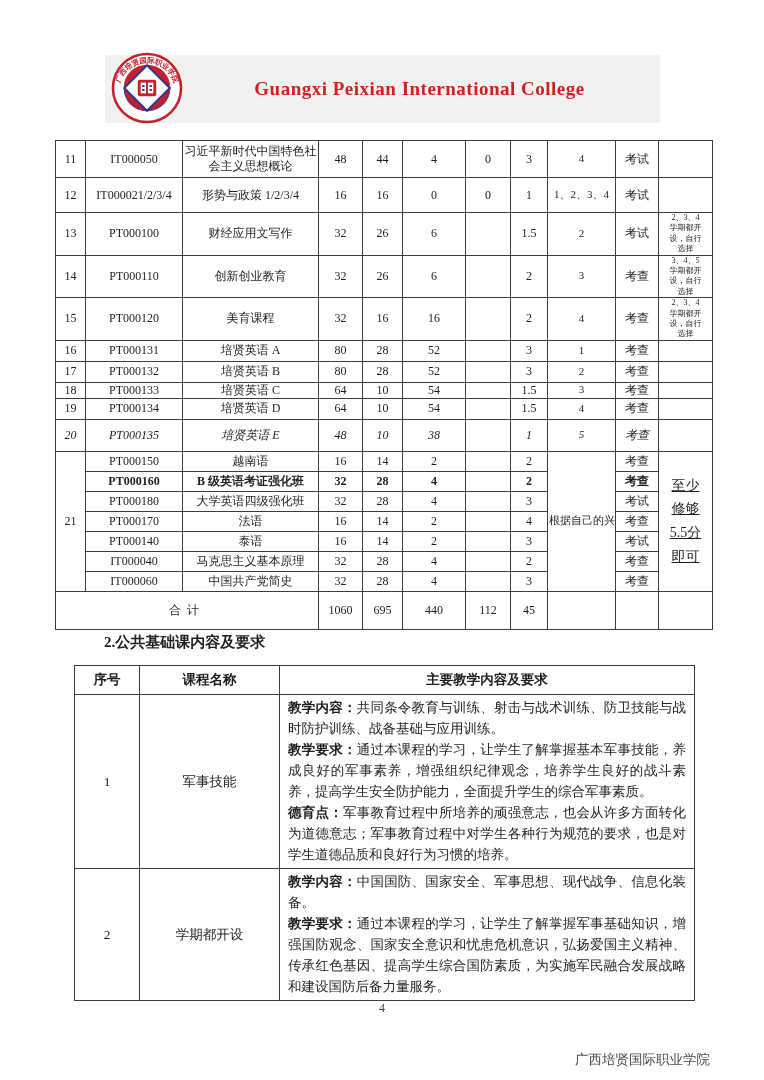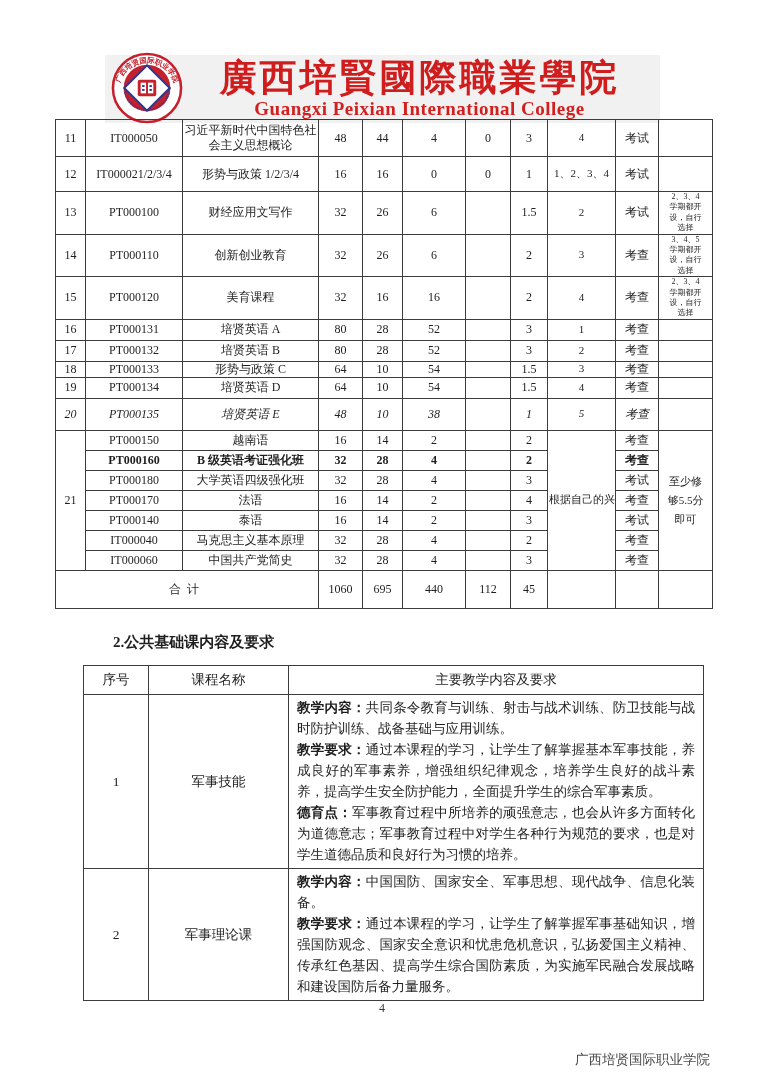--- a/index.html
+++ b/index.html
@@ -11,38 +11,38 @@
   .header-band { position:absolute; left:105px; top:55px; width:555px; height:68px;
                  background:#f2f1f1; display:flex; align-items:center; }
   .logo-wrap { flex:0 0 auto; margin-left:6px; margin-top:2px; }
   .header-text { flex:1; text-align:center; padding-right:4px; }
   .college-cn { font-size:37px; font-weight:bold; color:#cf1d1d; letter-spacing:3px;
                 line-height:40px; white-space:nowrap; }
   .college-en { font-size:19px; font-weight:bold; color:#d21f1f; line-height:22px;
                 letter-spacing:0.5px; white-space:nowrap; }
 
   
-  .t1wrap { position:absolute; left:55px; top:119px; width:657px; }
+  .t1wrap { position:absolute; left:55px; top:140px; width:657px; }
   table.t1 { border-collapse:collapse; table-layout:fixed; width:657px; }
   table.t1 td { border:1px solid #3c3c3c; text-align:center; vertical-align:middle;
                 font-size:12px; line-height:1.25; padding:0 1px; overflow:hidden; }
   table.t1 .c1 { font-size:12px; white-space:nowrap; }
   table.t1 .c8 { font-size:11px; white-space:nowrap; }
   table.t1 .c10 { font-size:8px; line-height:1.3; padding:0 8px; }
   table.t1 .merged-note { font-size:11px; line-height:1.6; }
-  table.t1 .merged-remark { font-size:11px; line-height:1.7; }
+  table.t1 .merged-remark { font-size:14px; line-height:1.7;text-decoration:underline; }
   table.t1 .total-label { letter-spacing:6px; }
 
   
-  .section2 { position:absolute; left:83px; top:633px; width:622px; }
+  .section2 { position:absolute; left:74px; top:633px; width:622px; }
   .sec2-title { font-size:15px; font-weight:bold; margin-left:30px; margin-bottom:13px; }
   table.t2 { border-collapse:collapse; table-layout:fixed; width:620px; }
   table.t2 td, table.t2 th { border:1px solid #3c3c3c; vertical-align:middle;
                              font-size:13.5px; }
-  table.t2 th { height:29px; text-align:center; font-weight:normal; }
+  table.t2 th { height:29px; text-align:center; font-weight:bold; }
   table.t2 .t2seq, table.t2 .t2name { text-align:center; }
   table.t2 .t2content { text-align:left; padding:2px 8px 3px 8px; line-height:21px; }
   table.t2 .t2content p { margin:0; text-align:justify; }
   table.t2 .t2content b { font-weight:bold; }
 
   
   .pagenum { position:absolute; left:0; top:1001px; width:764px; text-align:center;
              font-size:12px; color:#3a3a3a; }
   .watermark { position:absolute; right:54px; top:1051px; font-size:13.5px; color:#4a4a4a; }
 </style>
@@ -70,21 +70,20 @@
         <rect x="39.5" y="38" width="2.5" height="2" fill="#2b3990"></rect>
         <text font-size="7.5" fill="#c5202c" font-weight="bold">
           <textPath href="#arcT" startOffset="50%" text-anchor="middle">广西培贤国际职业学院</textPath>
         </text>
         <text font-size="3.4" fill="#2b3990" font-weight="bold">
           <textPath href="#arcB" startOffset="50%" text-anchor="middle">GUANGXI PEIXIAN INTERNATIONAL COLLEGE</textPath>
         </text>
       </svg>
     </div>
     <div class="header-text">
-      <div class="college-cn">廣西培賢國際職業學院</div>
       <div class="college-en">Guangxi Peixian International College</div>
     </div>
   </div>
 
   <div class="t1wrap">
     <table class="t1">
       <colgroup>
         <col style="width:30px">
           <col style="width:97px">
           <col style="width:136px">
@@ -185,21 +184,21 @@
             <td class="c5">52</td>
             <td class="c6"></td>
             <td class="c7">3</td>
             <td class="c8">2</td>
             <td class="c9">考查</td>
             <td class="c10"></td>
           </tr>
           <tr style="height: 14px;">
             <td class="c0">18</td>
             <td class="c1">PT000133</td>
-            <td class="c2">形势与政策 C</td>
+            <td class="c2">培贤英语 C</td>
             <td class="c3">64</td>
             <td class="c4">10</td>
             <td class="c5">54</td>
             <td class="c6"></td>
             <td class="c7">1.5</td>
             <td class="c8">3</td>
             <td class="c9">考查</td>
             <td class="c10"></td>
           </tr>
           <tr style="height: 21px;">
@@ -334,21 +333,21 @@
         <td class="t2seq">1</td>
         <td class="t2name">军事技能</td>
         <td class="t2content">
           <p><b>教学内容：</b><span>共同条令教育与训练、射击与战术训练、防卫技能与战时防护训练、战备基础与应用训练。</span></p>
           <p><b>教学要求：</b><span>通过本课程的学习，让学生了解掌握基本军事技能，养成良好的军事素养，增强组织纪律观念，培养学生良好的战斗素养，提高学生安全防护能力，全面提升学生的综合军事素质。</span></p>
           <p><b>德育点：</b><span>军事教育过程中所培养的顽强意志，也会从许多方面转化为道德意志；军事教育过程中对学生各种行为规范的要求，也是对学生道德品质和良好行为习惯的培养。</span></p>
         </td>
       </tr>
       <tr>
         <td class="t2seq">2</td>
-        <td class="t2name">军事理论课</td>
+        <td class="t2name">学期都开设</td>
         <td class="t2content">
           <p><b>教学内容：</b><span>中国国防、国家安全、军事思想、现代战争、信息化装备。</span></p>
           <p><b>教学要求：</b><span>通过本课程的学习，让学生了解掌握军事基础知识，增强国防观念、国家安全意识和忧患危机意识，弘扬爱国主义精神、传承红色基因、提高学生综合国防素质，为实施军民融合发展战略和建设国防后备力量服务。</span></p>
         </td>
       </tr>
     </tbody>
       </table>
   </div>
 
   <div class="pagenum">4</div>

